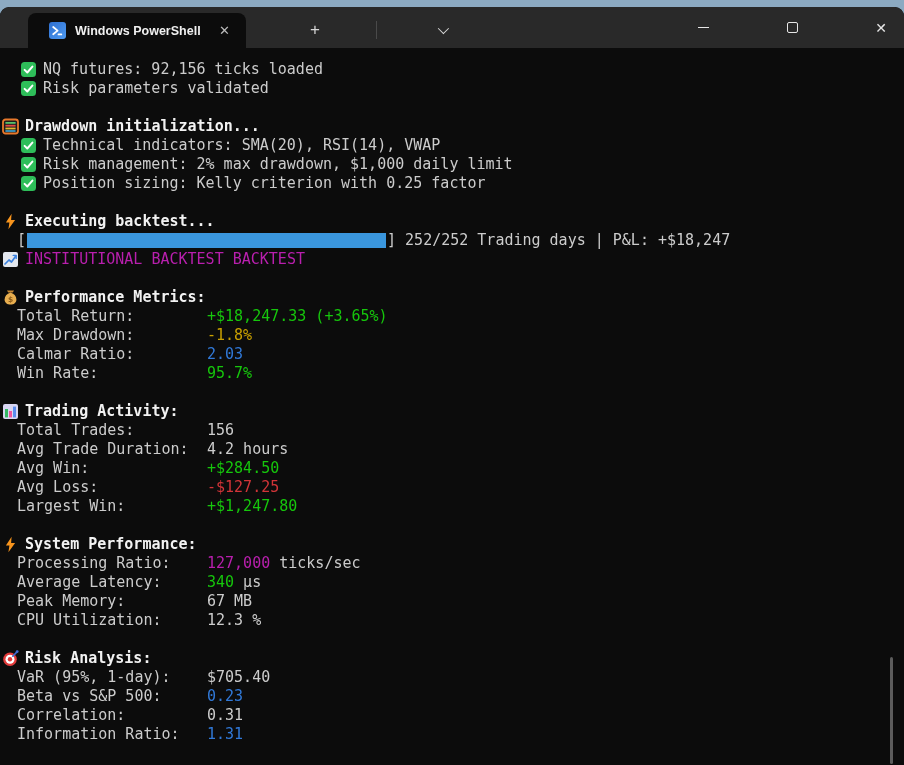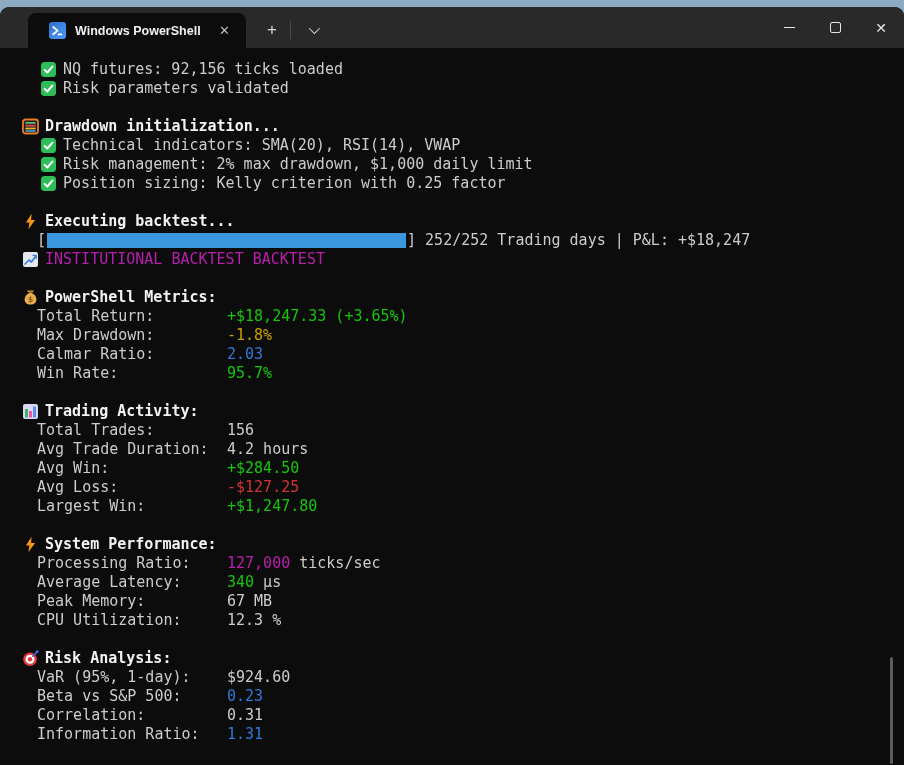--- a/index.html
+++ b/index.html
@@ -11,20 +11,21 @@
   .window{
     position:absolute;top:7px;left:0;width:904px;height:758px;
     background:var(--background,#0C0C0C);
     border-radius:9px 9px 0 0;overflow:hidden;
   }
   
   .titlebar{
     height:41px;background:var(--titlebar,#292929);
     display:flex;align-items:flex-end;border-radius:9px 9px 0 0;
     font-family:"Liberation Sans","DejaVu Sans",sans-serif;
+    gap:43px;
   }
   .tab{
     margin-left:28px;width:218px;height:35px;box-sizing:border-box;
     background:var(--background,#0C0C0C);
     border-radius:8px 8px 0 0;
     display:flex;align-items:center;gap:9px;padding:0 12px 0 21px;
     cursor:default;
   }
   .tab-icon{width:17px;height:17px;flex:none;display:inline-flex;}
   .tab-title{
@@ -44,21 +45,21 @@
   }
   .spacer{flex:1;}
   .ctrl{width:46px;height:41px;display:flex;align-items:center;justify-content:center;align-self:flex-start;}
   .glyph-min{width:11px;border-top:1.2px solid #e6e6e6;display:block;}
   .glyph-max{width:9px;height:9px;border:1.1px solid #e6e6e6;border-radius:2px;display:block;}
   .glyph-close{color:#e6e6e6;font-size:14px;line-height:14px;}
   
   .term{
     position:absolute;top:48px;left:0;right:0;bottom:0;
     background:var(--background,#0C0C0C);
-    padding:5px 0 0 20px;
+    padding:5px 0 0 0;
     font-size:15px;line-height:19px;
     color:var(--foreground,#CCCCCC);
   }
   .line{height:19px;display:flex;align-items:center;white-space:pre;}
   .line span{white-space:pre;}
   .icon{width:17px;height:17px;margin-right:6px;flex:none;display:inline-flex;}
   .icon svg{width:17px;height:17px;display:block;}
   .line.check-line{padding-left:20px;}
   .line.header,.line.section,.line.banner{padding-left:2px;}
   .line.metric,.line.progress{padding-left:17px;}
@@ -160,21 +161,21 @@
         <div class="line banner"><span class="icon"><svg viewBox="0 0 17 17">
               <rect x="1" y="1" width="15" height="15" rx="2" fill="#E3E7EE"></rect>
               <path d="M3 13 L7 9 L9.5 11 L13.8 5" stroke="#3B82E0" stroke-width="1.7" fill="none" stroke-linecap="round" stroke-linejoin="round"></path>
               <path d="M11.2 4.4 L14.2 4.4 L14.2 7.4" stroke="#3B82E0" stroke-width="1.4" fill="none" stroke-linecap="round" stroke-linejoin="round"></path>
             </svg></span><span class="c-magenta">INSTITUTIONAL BACKTEST BACKTEST</span></div>
         <div class="line blank"></div>
         <div class="line section"><span class="icon"><svg viewBox="0 0 17 17">
               <path d="M6.3 3.6 L4.9 1.4 L12.1 1.4 L10.7 3.6 Z" fill="#C98A33"></path>
               <path d="M8.5 3.4 C4.6 4.7 2.6 7.3 2.6 10.4 C2.6 13.6 5.2 15.6 8.5 15.6 C11.8 15.6 14.4 13.6 14.4 10.4 C14.4 7.3 12.4 4.7 8.5 3.4 Z" fill="#E8AE4F"></path>
               <text x="8.5" y="12.6" font-size="7.5" font-weight="bold" fill="#8A5A18" text-anchor="middle" font-family="DejaVu Sans, sans-serif">$</text>
-            </svg></span><span class="bold c-white">PowerShell Metrics:</span></div>
+            </svg></span><span class="bold c-white">Performance Metrics:</span></div>
         <div class="line metric"><span class="mlabel">Total Return:</span><span class="mvalue"><span class="c-green">+$18,247.33 (+3.65%)</span></span></div>
         <div class="line metric"><span class="mlabel">Max Drawdown:</span><span class="mvalue"><span class="c-yellow">-1.8%</span></span></div>
         <div class="line metric"><span class="mlabel">Calmar Ratio:</span><span class="mvalue"><span class="c-blue">2.03</span></span></div>
         <div class="line metric"><span class="mlabel">Win Rate:</span><span class="mvalue"><span class="c-green">95.7%</span></span></div>
         <div class="line blank"></div>
         <div class="line section"><span class="icon"><svg viewBox="0 0 17 17">
               <rect x="1" y="1" width="15" height="15" rx="2" fill="#D9D6F2"></rect>
               <rect x="3" y="6" width="3" height="8.4" fill="#35B764"></rect>
               <rect x="7" y="8" width="3" height="6.4" fill="#F0579E"></rect>
               <rect x="11" y="3.6" width="3" height="10.8" fill="#5B8DEF"></rect>
@@ -193,20 +194,20 @@
         <div class="line metric"><span class="mlabel">Peak Memory:</span><span class="mvalue"><span class="c-default">67 MB</span></span></div>
         <div class="line metric"><span class="mlabel">CPU Utilization:</span><span class="mvalue"><span class="c-default">12.3 %</span></span></div>
         <div class="line blank"></div>
         <div class="line section"><span class="icon"><svg viewBox="0 0 17 17">
               <circle cx="8" cy="9.2" r="6.8" fill="#E23B3B"></circle>
               <circle cx="8" cy="9.2" r="4.5" fill="#fff"></circle>
               <circle cx="8" cy="9.2" r="2.2" fill="#E23B3B"></circle>
               <path d="M10.8 6.2 L15.2 1.6" stroke="#4069D0" stroke-width="1.6" stroke-linecap="round"></path>
               <circle cx="15.2" cy="1.6" r="1.4" fill="#4069D0"></circle>
             </svg></span><span class="bold c-white">Risk Analysis:</span></div>
-        <div class="line metric"><span class="mlabel">VaR (95%, 1-day):</span><span class="mvalue"><span class="c-default">$924.60</span></span></div>
+        <div class="line metric"><span class="mlabel">VaR (95%, 1-day):</span><span class="mvalue"><span class="c-default">$705.40</span></span></div>
         <div class="line metric"><span class="mlabel">Beta vs S&amp;P 500:</span><span class="mvalue"><span class="c-blue">0.23</span></span></div>
         <div class="line metric"><span class="mlabel">Correlation:</span><span class="mvalue"><span class="c-default">0.31</span></span></div>
         <div class="line metric"><span class="mlabel">Information Ratio:</span><span class="mvalue"><span class="c-blue">1.31</span></span></div>
       </div>
     <div class="scroll-thumb"></div>
   </div>
 </div>
 
 </body></html>

